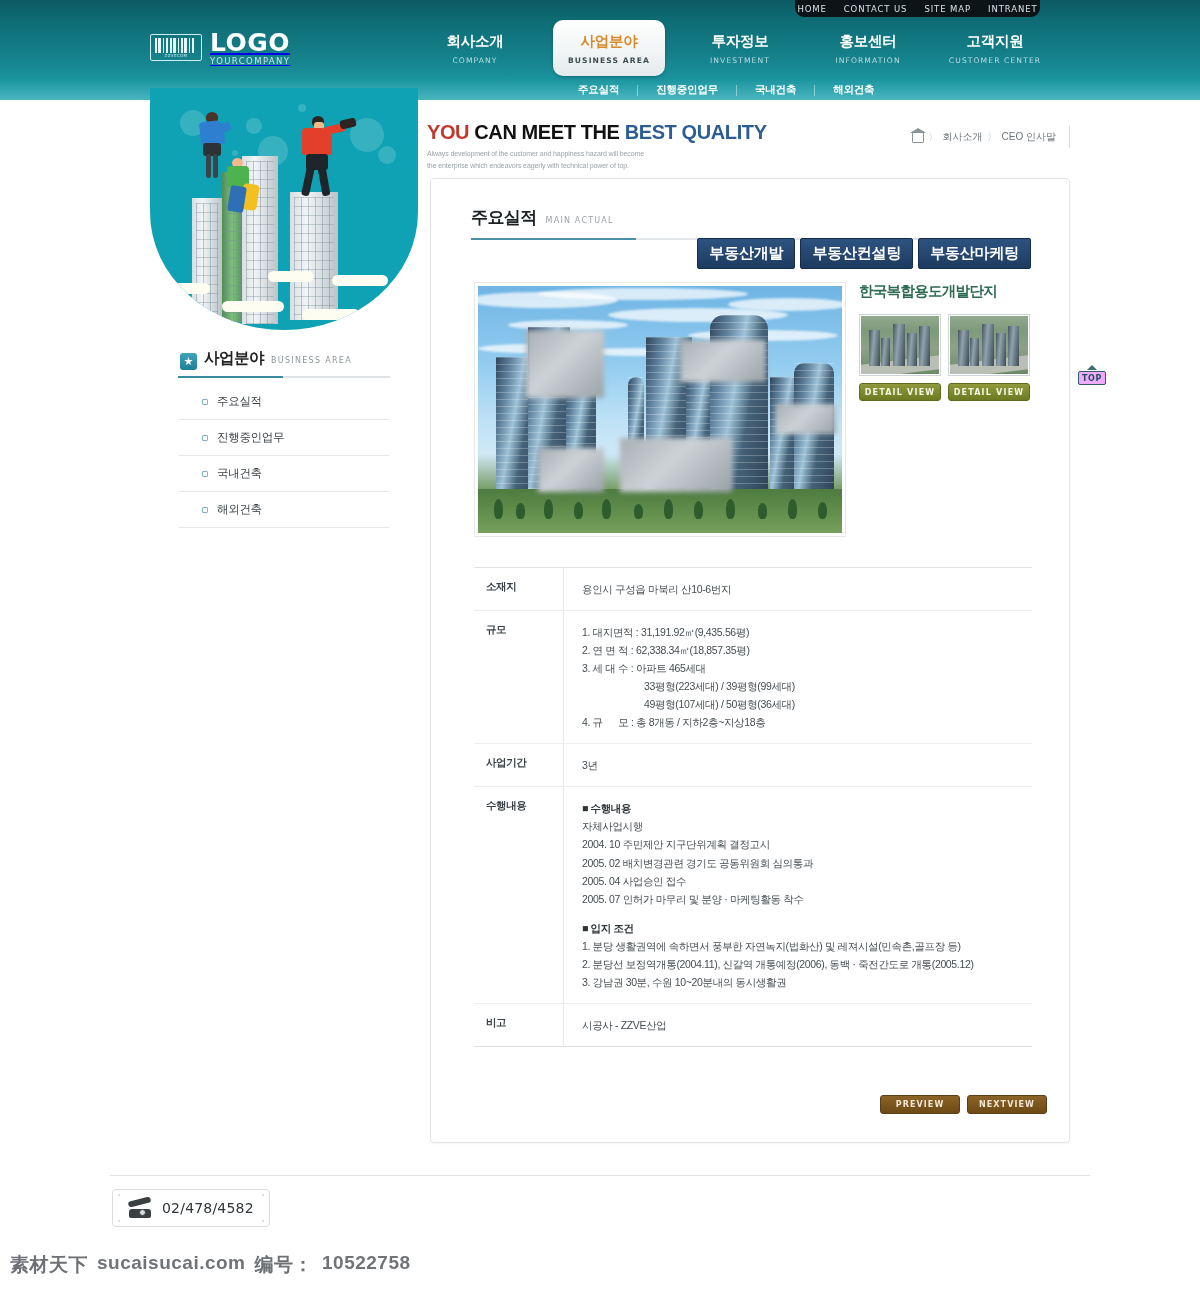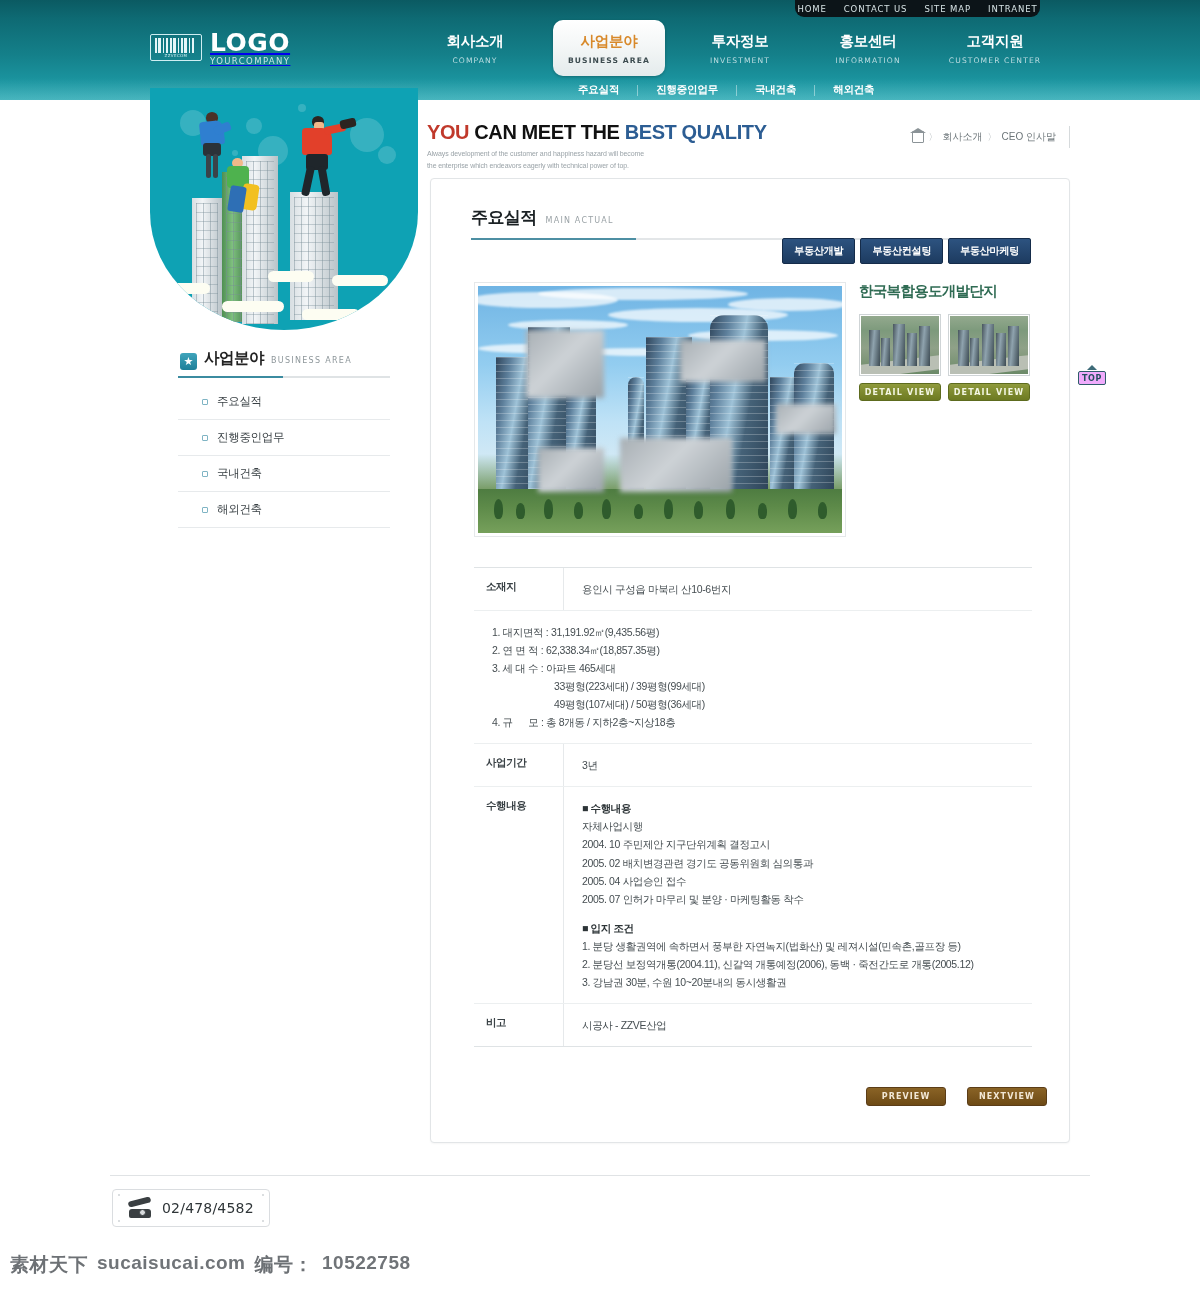--- a/index.html
+++ b/index.html
@@ -160,21 +160,21 @@
   .panel-head { position:absolute; left:40px; top:27px; width:560px; }
   .ph-title { display:flex; align-items:baseline; gap:9px; }
   .ph-title .kr { font-size:17px; font-weight:bold; color:#1b2124; letter-spacing:-.6px; }
   .ph-title .en { font-size:8px; color:#9aa2a6; letter-spacing:1.2px; font-family:"DejaVu Sans",sans-serif; }
   .ph-rule { margin-top:9px; height:2px; background:#e3e6e8; position:relative; }
   .ph-rule::after { content:""; position:absolute; left:0; top:0; width:165px; height:2px; background:#4d8fa3; }
 
   .tabbtns { position:absolute; right:0; top:32px; display:flex; gap:5px; }
   .tabbtn {
     background:linear-gradient(180deg,#2d5380 0%, #1d3b60 100%);
-    color:#fff; font-size:10px; font-weight:bold; letter-spacing:-.2px;
+    color:#fff; font-size:15px; font-weight:bold; letter-spacing:-.2px;
     padding:5px 11px; border-radius:2px; border:1px solid #152c4a; cursor:pointer;
   }
 
   
   .hero {
     position:absolute; left:43px; top:103px; width:372px; height:255px;
     background:#fff; border:1px solid #e5e8ea; padding:3px;
   }
   .hero-inner {
     width:100%; height:100%; position:relative; overflow:hidden;
@@ -236,21 +236,21 @@
     width:90px; flex:0 0 90px; padding:12px 0 12px 12px;
     font-size:10.5px; font-weight:bold; color:#3a4246; letter-spacing:-.4px;
     border-right:1px solid #e6e9eb;
   }
   .dval { flex:1; padding:12px 10px 12px 18px; font-size:10.5px; color:#454d51; line-height:1.72; letter-spacing:-.35px; }
   .dval .ind { padding-left:62px; display:block; }
   .dval .hdblk { font-weight:bold; color:#2d3437; }
   .dval .gap { display:block; height:11px; }
 
   
-  .pg-btns { position:absolute; right:22px; bottom:36px; display:flex; gap:21px;padding-left:28px; }
+  .pg-btns { position:absolute; right:22px; bottom:28px; display:flex; gap:7px;padding-left:28px; }
   .pgbtn {
     width:80px; height:19px; border-radius:3px; border:1px solid #5b3d18;
     background:linear-gradient(180deg,#8a6326 0%, #6d4a15 100%);
     color:#f2e7d5; font-size:8px; font-weight:bold; letter-spacing:1.1px;
     display:flex; align-items:center; justify-content:center; cursor:pointer;
     font-family:"DejaVu Sans",sans-serif;
   }
 
   
   .topbtn { position:absolute; left:1078px; top:365px; width:28px; cursor:pointer; z-index:6; }
@@ -562,20 +562,21 @@
   <div class="dtable">
 
     <div class="drow">
       <div class="dlabel">소재지</div>
       <div class="dval">
         <span>용인시 구성읍 마북리 산10-6번지</span>
       </div>
     </div>
 
     <div class="drow">
+      <div class="dlabel">규모</div>
       <div class="dval">
         <div>1. 대지면적 : 31,191.92㎡(9,435.56평)</div>
         <div>2. 연 면 적 : 62,338.34㎡(18,857.35평)</div>
         <div>3. 세 대 수 : 아파트 465세대</div>
         <div class="ind">33평형(223세대) / 39평형(99세대)</div>
         <div class="ind">49평형(107세대) / 50평형(36세대)</div>
         <div style="white-space:pre">4. 규      모 : 총 8개동 / 지하2층~지상18층</div>
       </div>
     </div>
 

